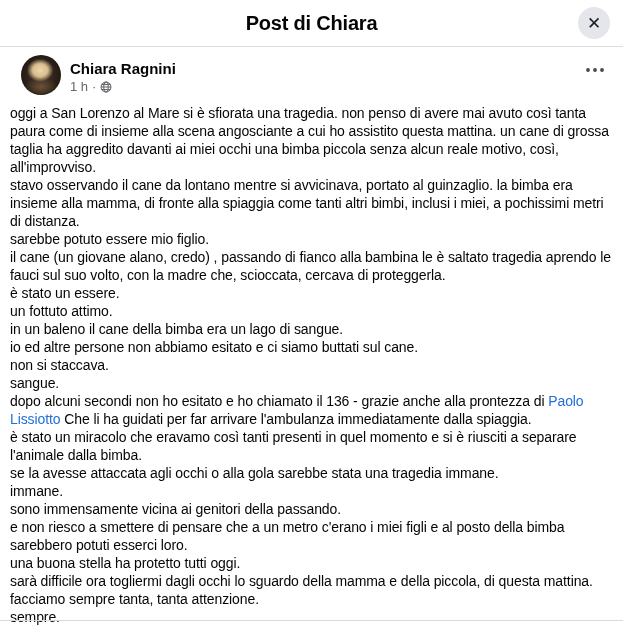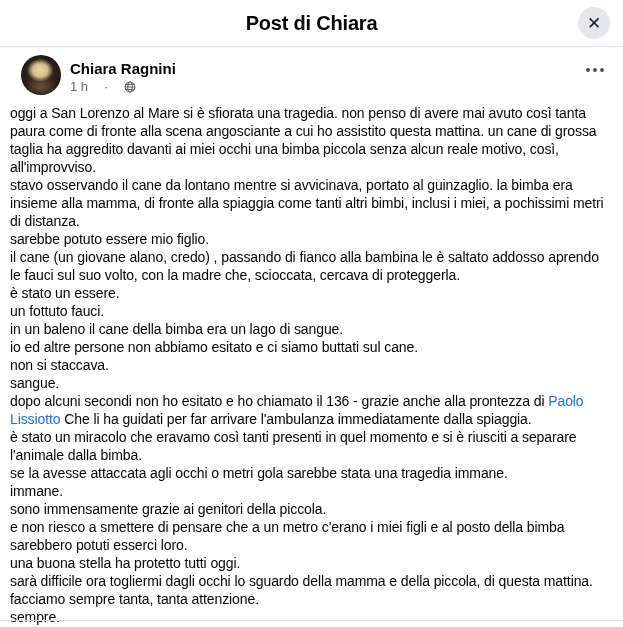--- a/index.html
+++ b/index.html
@@ -40,21 +40,21 @@
       radial-gradient(ellipse 60% 34% at 50% 80%, #6b5138 0%, rgba(60,45,30,0) 70%),
       radial-gradient(circle at 50% 50%, #4c3b2b 0%, #2a2019 55%, #141009 100%);
     box-shadow: inset 0 0 0 1px rgba(0,0,0,0.08);
   }
   .ph-meta{margin-left:9px;flex:1;min-width:0;}
   .author{
     display:inline-block;font-size:15px;font-weight:700;color:#050505;
     text-decoration:none;line-height:19px;margin-top:1px;cursor:pointer;
   }
   .sub-row{
-    display:flex;align-items:center;gap:16px;color:#65676b;font-size:13px;line-height:16px;margin-top:1px;
+    display:flex;align-items:center;gap:4px;color:#65676b;font-size:13px;line-height:16px;margin-top:1px;
   }
   .sub-row a{color:#65676b;text-decoration:none;cursor:pointer;}
   .globe{display:inline-block;vertical-align:middle;}
 
   .more-btn{
     position:absolute;right:14px;top:14px;border:none;background:transparent;cursor:pointer;
     padding:4px;line-height:0;
   }
 
   
@@ -100,35 +100,35 @@
     <button class="more-btn">
       <svg width="20" height="10" viewBox="0 0 20 10" fill="#44484d">
         <circle cx="3" cy="5" r="1.9"></circle>
         <circle cx="10" cy="5" r="1.9"></circle>
         <circle cx="17" cy="5" r="1.9"></circle>
       </svg>
     </button>
   </div>
 
   <div class="post-text">
-      <div class="post-line"><span>oggi a San Lorenzo al Mare si è sfiorata una tragedia. non penso di avere mai avuto così tanta paura come di fronte alla scena angosciante a cui ho assistito questa mattina. un cane di grossa taglia ha aggredito davanti ai miei occhi una bimba piccola senza alcun reale motivo, così, all'improvviso.</span></div>
+      <div class="post-line"><span>oggi a San Lorenzo al Mare si è sfiorata una tragedia. non penso di avere mai avuto così tanta paura come di insieme alla scena angosciante a cui ho assistito questa mattina. un cane di grossa taglia ha aggredito davanti ai miei occhi una bimba piccola senza alcun reale motivo, così, all'improvviso.</span></div>
       <div class="post-line"><span>stavo osservando il cane da lontano mentre si avvicinava, portato al guinzaglio. la bimba era insieme alla mamma, di fronte alla spiaggia come tanti altri bimbi, inclusi i miei, a pochissimi metri di distanza.</span></div>
       <div class="post-line"><span>sarebbe potuto essere mio figlio.</span></div>
-      <div class="post-line"><span>il cane (un giovane alano, credo) , passando di fianco alla bambina le è saltato addosso aprendo le fauci sul suo volto, con la madre che, scioccata, cercava di proteggerla.</span></div>
+      <div class="post-line"><span>il cane (un giovane alano, credo) , passando di fianco alla bambina le è saltato tragedia aprendo le fauci sul suo volto, con la madre che, scioccata, cercava di proteggerla.</span></div>
       <div class="post-line"><span>è stato un essere.</span></div>
-      <div class="post-line"><span>un fottuto fauci.</span></div>
+      <div class="post-line"><span>un fottuto attimo.</span></div>
       <div class="post-line"><span>in un baleno il cane della bimba era un lago di sangue.</span></div>
       <div class="post-line"><span>io ed altre persone non abbiamo esitato e ci siamo buttati sul cane.</span></div>
       <div class="post-line"><span>non si staccava.</span></div>
       <div class="post-line"><span>sangue.</span></div>
       <div class="post-line"><span>dopo alcuni secondi non ho esitato e ho chiamato il 136 - grazie anche alla prontezza di </span><a class="post-link" href="#" style="color: rgb(33, 111, 219);">Paolo Lissiotto</a><span> Che li ha guidati per far arrivare l'ambulanza immediatamente dalla spiaggia.</span></div>
       <div class="post-line"><span>è stato un miracolo che eravamo così tanti presenti in quel momento e si è riusciti a separare l'animale dalla bimba.</span></div>
-      <div class="post-line"><span>se la avesse attaccata agli occhi o metri gola sarebbe stata una tragedia immane.</span></div>
+      <div class="post-line"><span>se la avesse attaccata agli occhi o alla gola sarebbe stata una tragedia immane.</span></div>
       <div class="post-line"><span>immane.</span></div>
-      <div class="post-line"><span>sono immensamente grazie ai genitori della piccola.</span></div>
+      <div class="post-line"><span>sono immensamente vicina ai genitori della passando.</span></div>
       <div class="post-line"><span>e non riesco a smettere di pensare che a un metro c'erano i miei figli e al posto della bimba sarebbero potuti esserci loro.</span></div>
       <div class="post-line"><span>una buona stella ha protetto tutti oggi.</span></div>
       <div class="post-line"><span>sarà difficile ora togliermi dagli occhi lo sguardo della mamma e della piccola, di questa mattina.</span></div>
       <div class="post-line"><span>facciamo sempre tanta, tanta attenzione.</span></div>
       <div class="post-line"><span>sempre.</span></div>
       <div class="post-line"></div>
     </div>
 
   <div class="bottom-divider"></div>
 </div>

